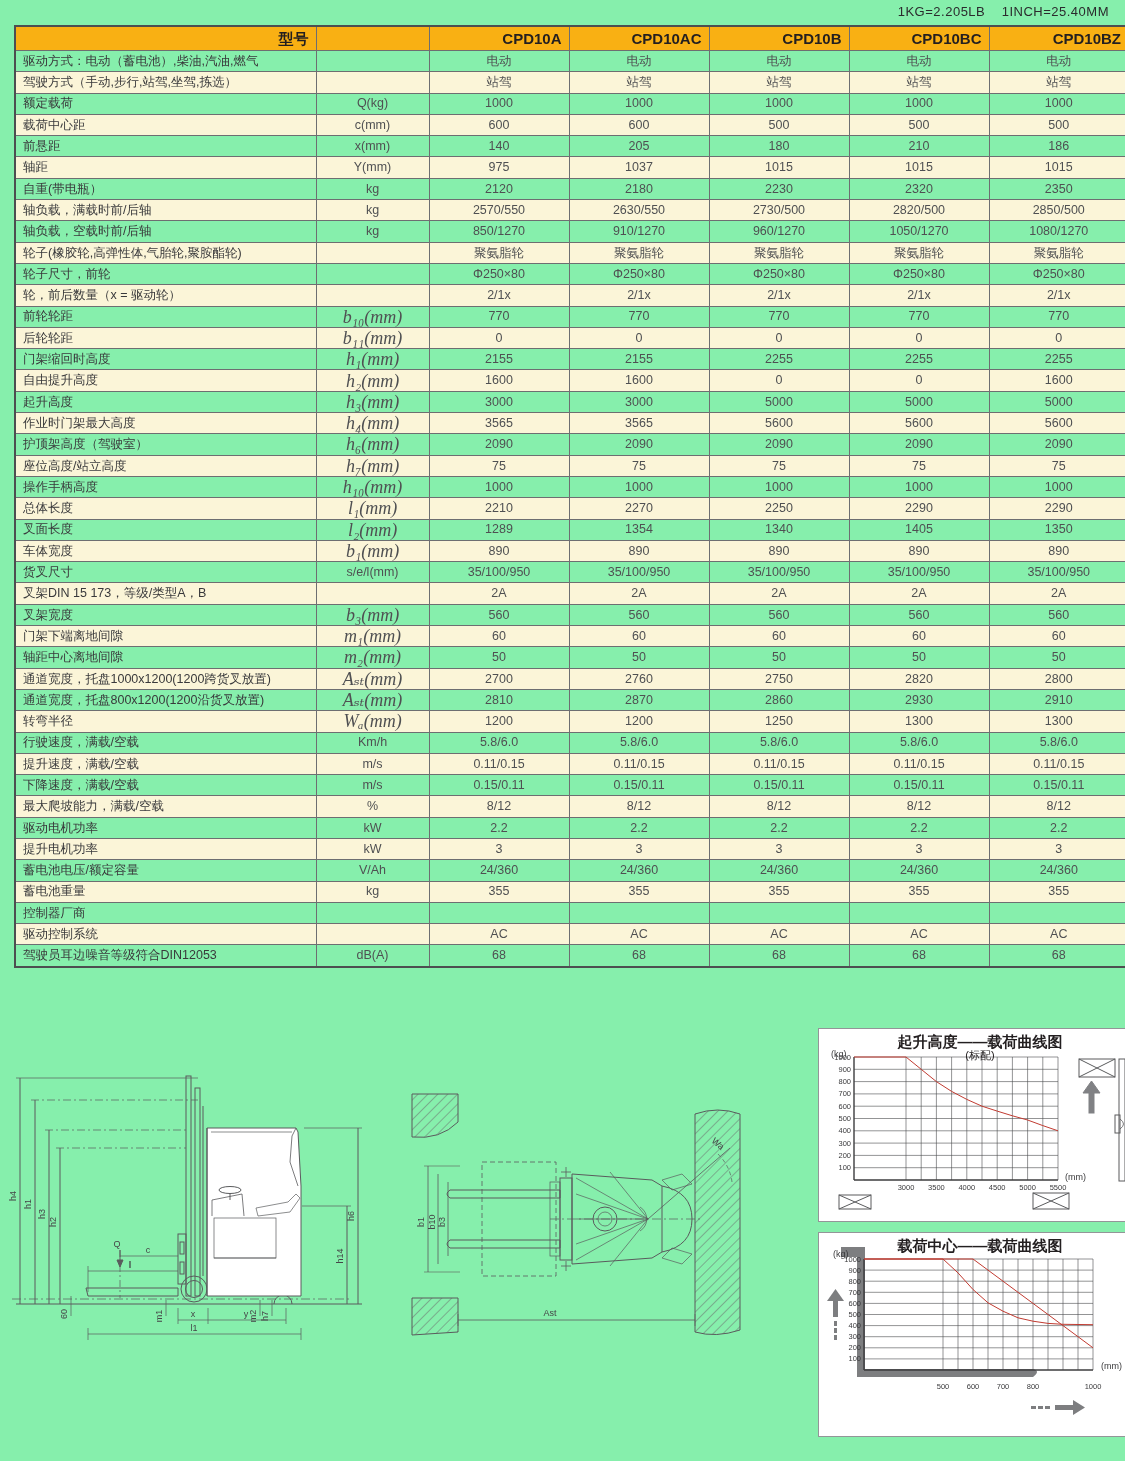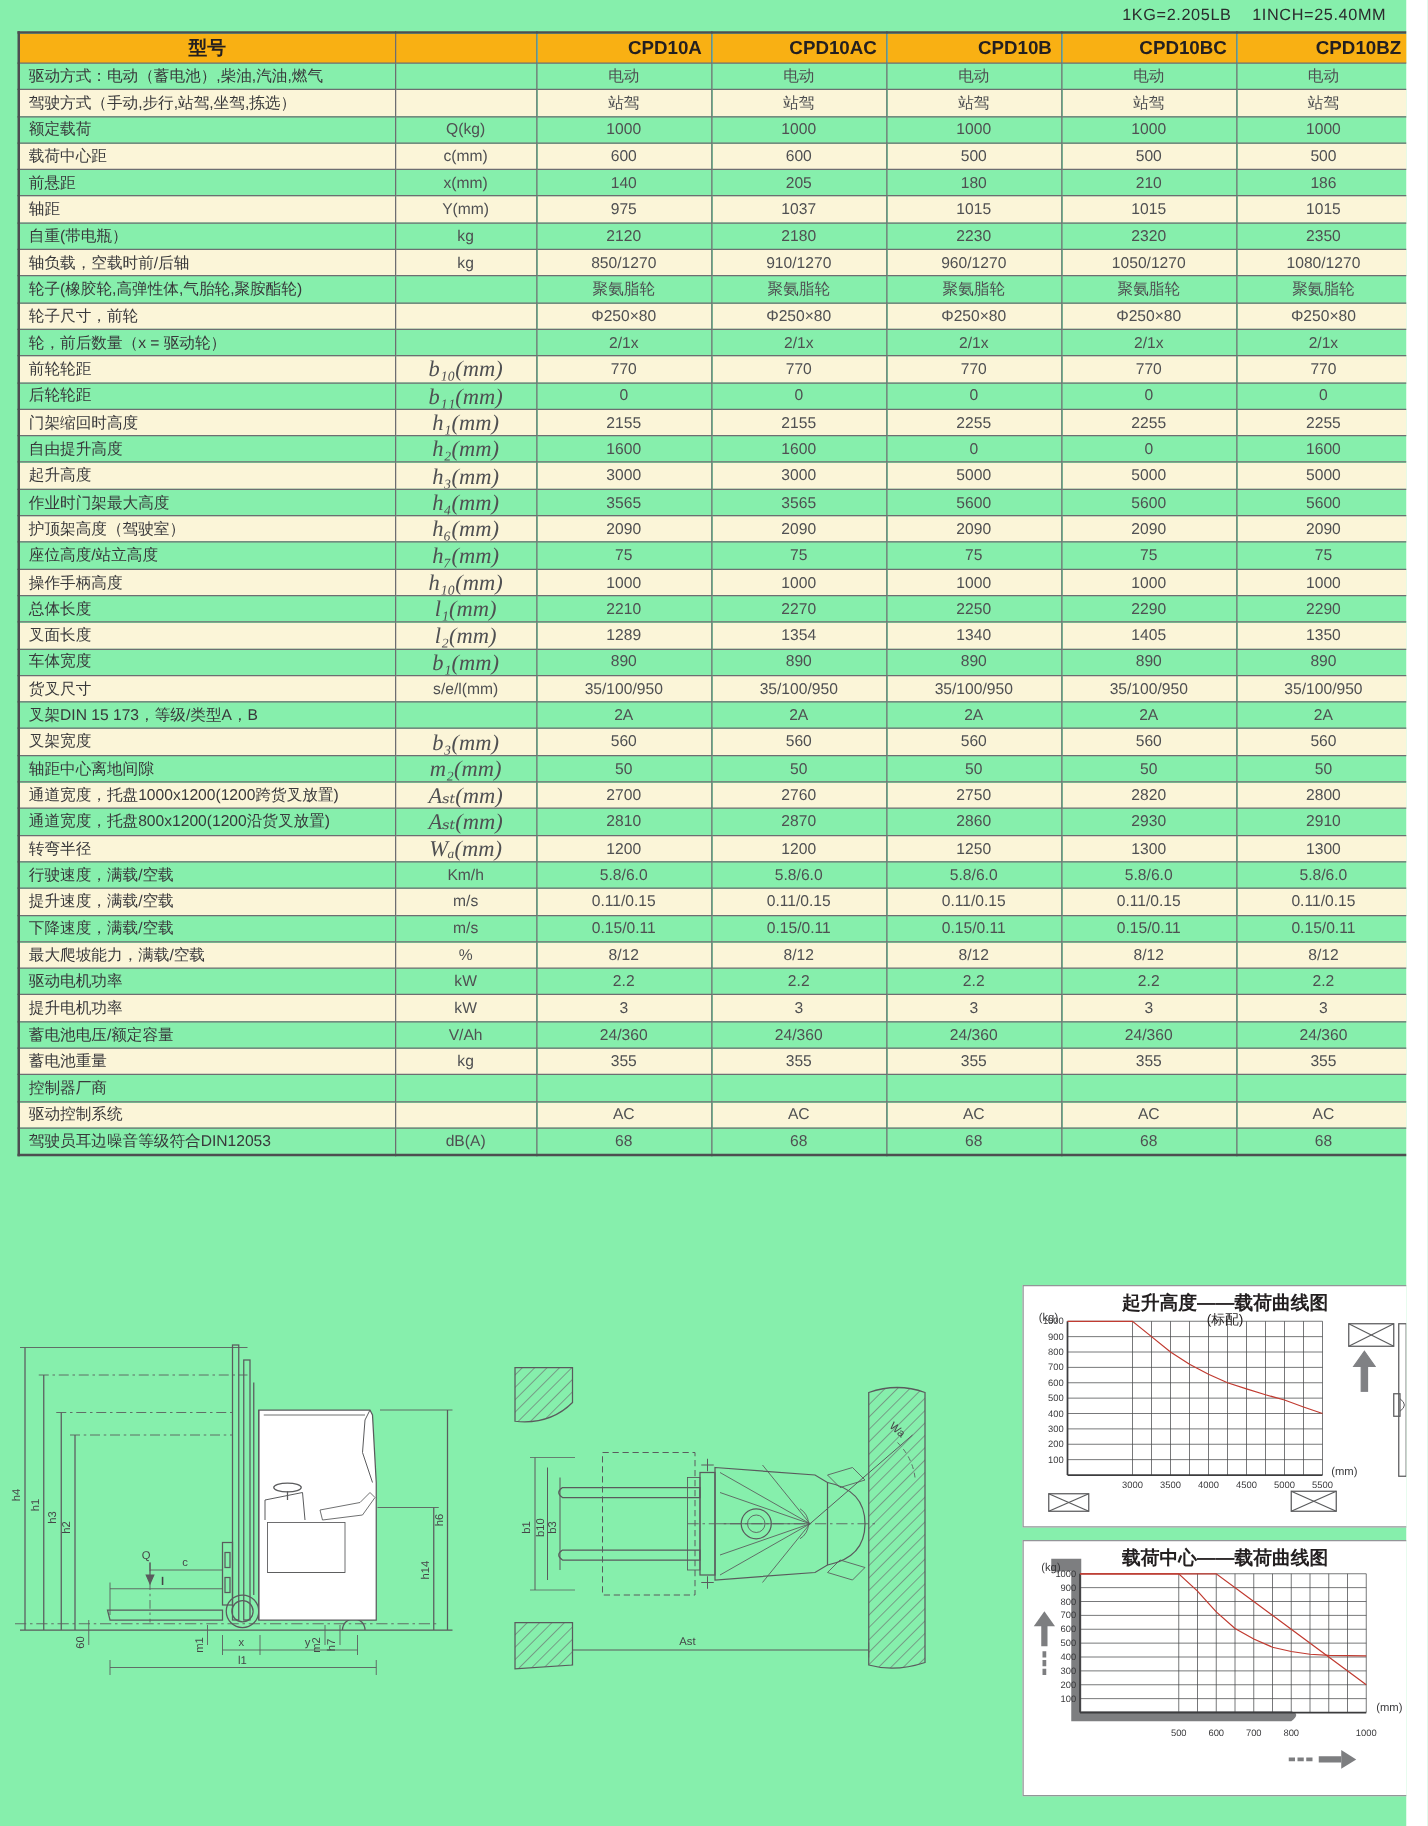--- a/index.html
+++ b/index.html
@@ -5,21 +5,21 @@
   html,body{margin:0;padding:0;background:#fff;}
   .page{position:relative;width:1125px;height:1461px;background:#86efac;overflow:hidden;
         font-family:"Liberation Sans","DejaVu Sans",sans-serif;color:#3c3c3e;}
   .conv-note{position:absolute;top:4px;right:16px;font-size:13px;letter-spacing:.5px;color:#2b2b2d;white-space:pre;}
 
   table.spec{position:absolute;left:14px;top:25px;width:1114px;border-collapse:collapse;table-layout:fixed;
              border:2px solid #4d4e50;}
   table.spec th,table.spec td{border:1px solid #6d6e71;padding:0 7px;height:20.3px;font-size:12.5px;
              line-height:1;white-space:nowrap;overflow:hidden;color:#4f5052;}
   table.spec thead th{background:#F9B013;height:23px;font-size:15px;font-weight:bold;color:#231f20;text-align:right;}
-  table.spec thead th.lblcol{text-align:center;}
+  table.spec thead th.lblcol{text-align:right;}
   table.spec td{text-align:center;}
   table.spec td.lbl{text-align:left;color:#39393b;}
   table.spec tbody tr:nth-child(even) td{background:#FBF5D8;}
   table.spec td.unit.it{font-style:italic;font-family:"Liberation Serif","DejaVu Serif",serif;font-size:18px;}
 
   .draw{position:absolute;}
   .draw svg{display:block;}
   .dimtext{font-size:9px;fill:#454547;font-family:"Liberation Sans",sans-serif;}
 
   .chart-panel{position:absolute;width:322px;border:1px solid #939598;background:#fff;}
@@ -116,20 +116,29 @@
         <tr>
           <td class="lbl">自重(带电瓶）</td>
           <td class="unit">kg</td>
           <td>2120</td>
           <td>2180</td>
           <td>2230</td>
           <td>2320</td>
           <td>2350</td>
         </tr>
         <tr>
+          <td class="lbl">轴负载，满载时前/后轴</td>
+          <td class="unit">kg</td>
+          <td>2570/550</td>
+          <td>2630/550</td>
+          <td>2730/500</td>
+          <td>2820/500</td>
+          <td>2850/500</td>
+        </tr>
+        <tr>
           <td class="lbl">轴负载，空载时前/后轴</td>
           <td class="unit">kg</td>
           <td>850/1270</td>
           <td>910/1270</td>
           <td>960/1270</td>
           <td>1050/1270</td>
           <td>1080/1270</td>
         </tr>
         <tr>
           <td class="lbl">轮子(橡胶轮,高弹性体,气胎轮,聚胺酯轮)</td>
@@ -285,20 +294,29 @@
           <td>2A</td>
         </tr>
         <tr>
           <td class="lbl">叉架宽度</td>
           <td class="unit it">b₃(mm)</td>
           <td>560</td>
           <td>560</td>
           <td>560</td>
           <td>560</td>
           <td>560</td>
+        </tr>
+        <tr>
+          <td class="lbl">门架下端离地间隙</td>
+          <td class="unit it">m₁(mm)</td>
+          <td>60</td>
+          <td>60</td>
+          <td>60</td>
+          <td>60</td>
+          <td>60</td>
         </tr>
         <tr>
           <td class="lbl">轴距中心离地间隙</td>
           <td class="unit it">m₂(mm)</td>
           <td>50</td>
           <td>50</td>
           <td>50</td>
           <td>50</td>
           <td>50</td>
         </tr>

